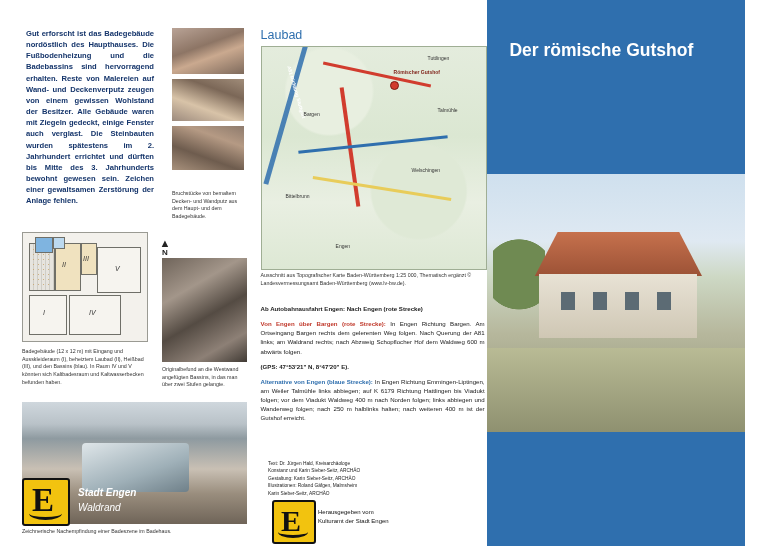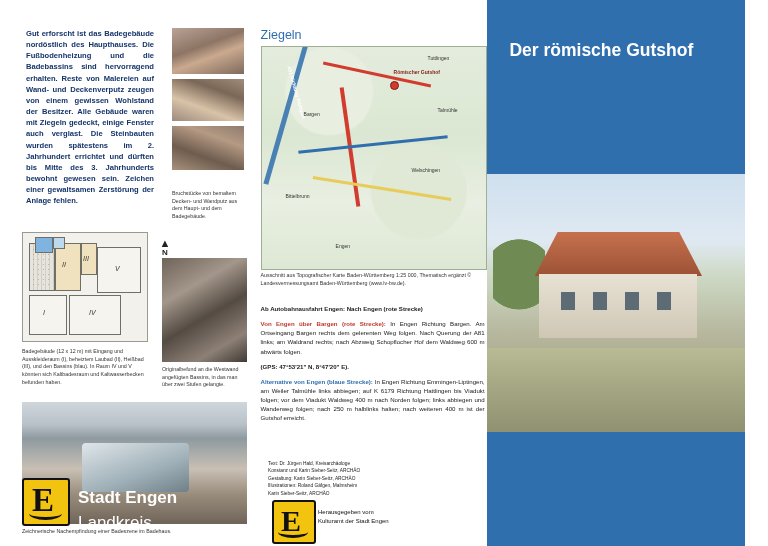--- a/index.html
+++ b/index.html
@@ -220,21 +220,21 @@
   .stadt-logo .e{
     position:absolute;left:8px;top:4px;font-size:33px;line-height:33px;
     font-family:"Liberation Serif",serif;font-weight:bold;color:#111;
   }
   .stadt-logo .swoop{
     position:absolute;left:5px;bottom:4px;width:33px;height:10px;
     border-bottom:3.5px solid #111;border-radius:0 0 50% 50%;
   }
   .stadt-text{
     position:absolute;left:78px;top:486px;color:#fff;
-    font-size:17px;line-height:1.45;font-weight:bold;
+    font-size:10px;line-height:1.45;font-weight:bold;font-style:italic;
   }
   .stadt-text .l2{font-weight:normal;}
 </style>
 </head>
 <body>
 
 <div class="page">
 
   <div class="col-left">
 
@@ -272,21 +272,21 @@
 
     <div class="midphoto"></div>
     <div class="cap midphoto-cap" style="top:366px;">Originalbefund an die Westwand angefügten Bassins, in das man über zwei Stufen gelangte.</div>
 
     <div class="bigphoto"></div>
     <div class="cap bigphoto-cap">Zeichnerische Nachempfindung einer Badeszene im Badehaus.</div>
   </div>
 
   <div class="col-mid">
 
-    <div class="anfahrt-title">Ziegeln</div>
+    <div class="anfahrt-title">Laubad</div>
 
     <div class="map">
       <div class="roadA81"></div>
       <div class="a81lbl">A81 Richtung Stuttgart</div>
       <div class="roadred"></div>
       <div class="roadred2"></div>
       <div class="roadblue"></div>
       <div class="roadyellow"></div>
       <div class="marker" style="left:128px;top:34px;"></div>
       <div class="mlabel" style="left:132px;top:22px;">Römischer Gutshof</div>
@@ -343,16 +343,16 @@
   <div class="hrsg" style="white-space:pre-line;">Herausgegeben vom
 Kulturamt der Stadt Engen</div>
 
 
   <div class="stadt-logo">
     <div class="e">E</div>
     <div class="swoop"></div>
   </div>
   <div class="stadt-text">
     <div>Stadt Engen</div>
-    <div class="l2">Landkreis</div>
+    <div class="l2">Waldrand</div>
   </div>
 
 </div>
 
 </body></html>

